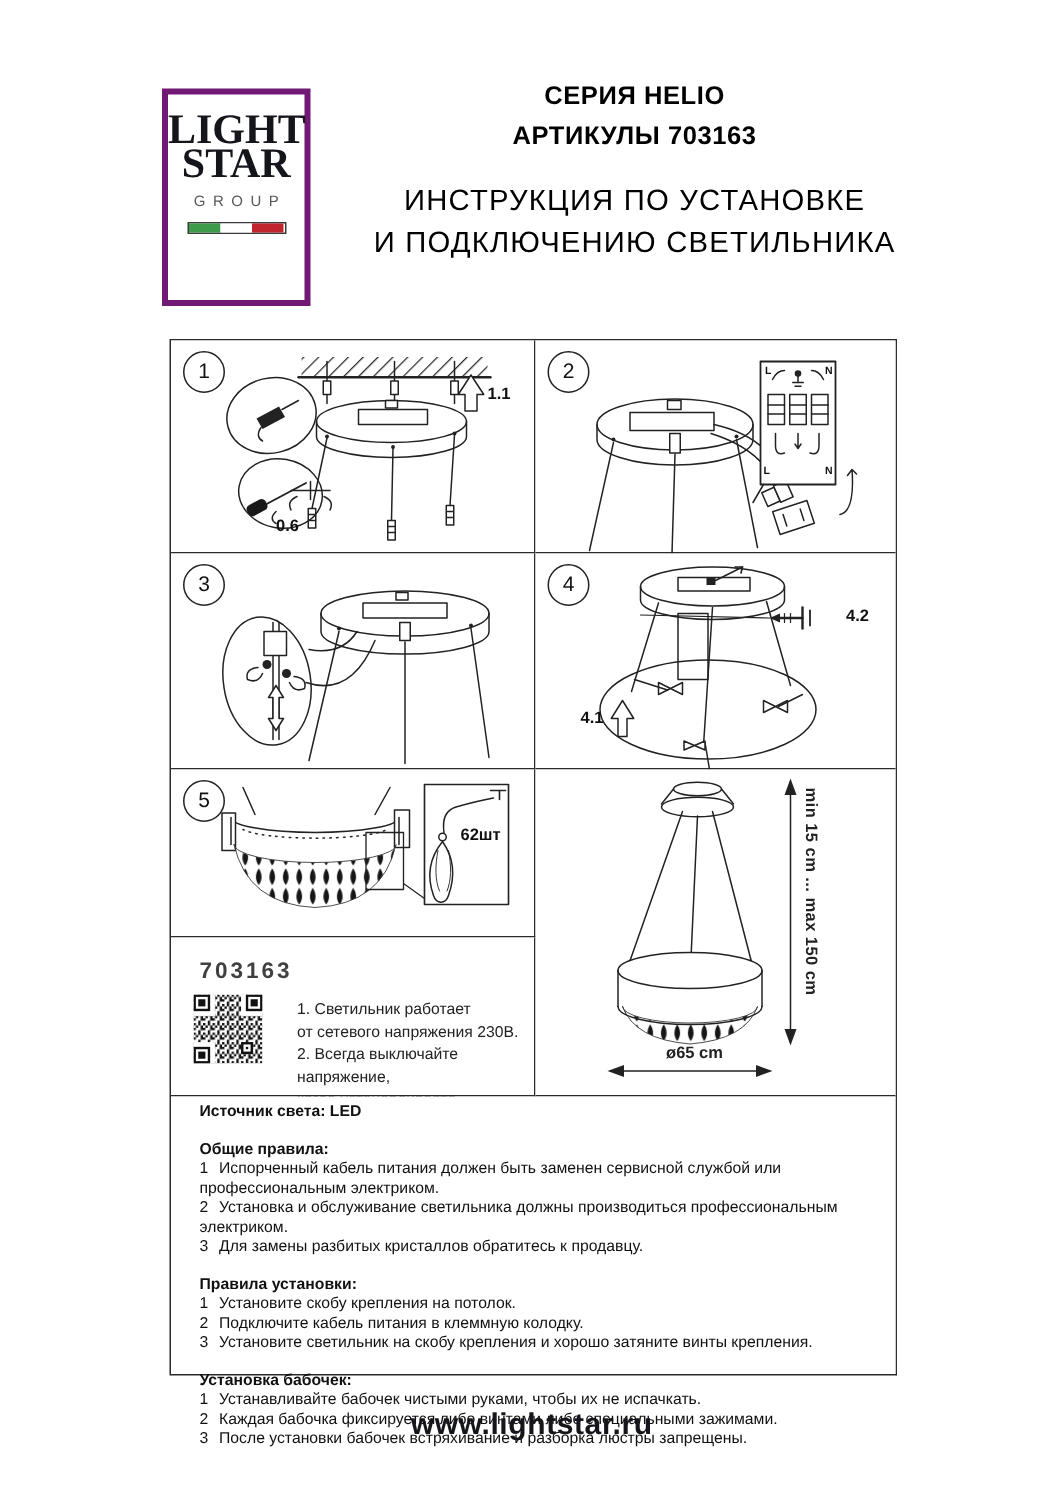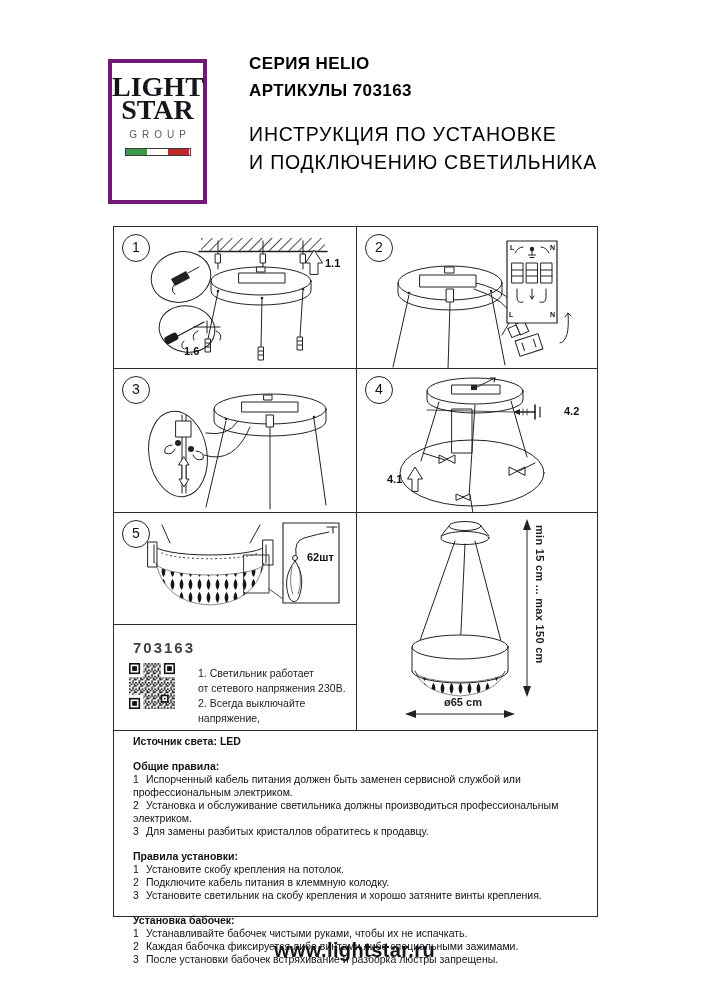--- a/index.html
+++ b/index.html
@@ -19,21 +19,21 @@
     line-height:23px; color:#15151c; letter-spacing:0;
   }
   .logo-box .pad { padding-top:12px; }
   .logo-group {
     font-size:10px; letter-spacing:5px; color:#5a5a5a; margin-top:7px;
     padding-left:5px; line-height:13px;
   }
   .flag { width:64px; height:6px; margin:7px auto 0 auto; border:1px solid #3a3a3a; display:flex; }
   .flag div { flex:1; }
 
-  .head-right { position:absolute; right:109px; top:50px; text-align:left; color:#000; }
+  .head-right { position:absolute; right:109px; top:50px; text-align:center; color:#000; }
   .head-right .small { font-size:17px; font-weight:bold; line-height:27px; letter-spacing:0.4px; }
   .head-right .title { font-size:19.5px; font-weight:normal; line-height:28px; letter-spacing:0.8px; margin-top:16px; }
 
   
   .tbl {
     position:absolute; left:113px; top:226px; width:483px; height:689px;
     border:1.5px solid #2b2b2b; box-sizing:content-box; background:#fff;
   }
   .cell { position:absolute; box-sizing:border-box; background:#fff; }
   .br { border-right:1px solid #2b2b2b; }
@@ -171,21 +171,21 @@
             <ellipse cx="73" cy="102" rx="28" ry="23" transform="rotate(10 73 102)"></ellipse>
             <line x1="60" y1="111" x2="90" y2="95" stroke-width="1.3"></line>
             <g transform="rotate(-28 60 110)">
                 <rect x="50" y="106" width="14" height="8" rx="3" fill="#1a1a1a" stroke="none"></rect>
               </g>
             <path d="M70,114 q-5,5 0,8"></path>
           </g>
         </g>
       </svg>
       <span class="dlabel" style="left:211px; top:30px;">1.1</span>
-      <span class="dlabel" style="left:70px; top:118px;">1.6</span>
+      <span class="dlabel" style="left:70px; top:118px;">0.6</span>
     </div>
 
     <div class="cell c2 bb">
       <div class="stepnum">2</div>
       <svg class="draw" width="240" height="142" viewBox="0 0 240 142">
         <g stroke="#222" stroke-width="1" fill="none" stroke-linecap="round" stroke-linejoin="round">
           <g>
             <ellipse cx="93" cy="56" rx="52" ry="17"></ellipse>
             <path d="M41,56 v10 a52,17 0 0 0 104,0 v-10"></path>
             <rect x="63" y="48" width="56" height="12" fill="#fff"></rect>

